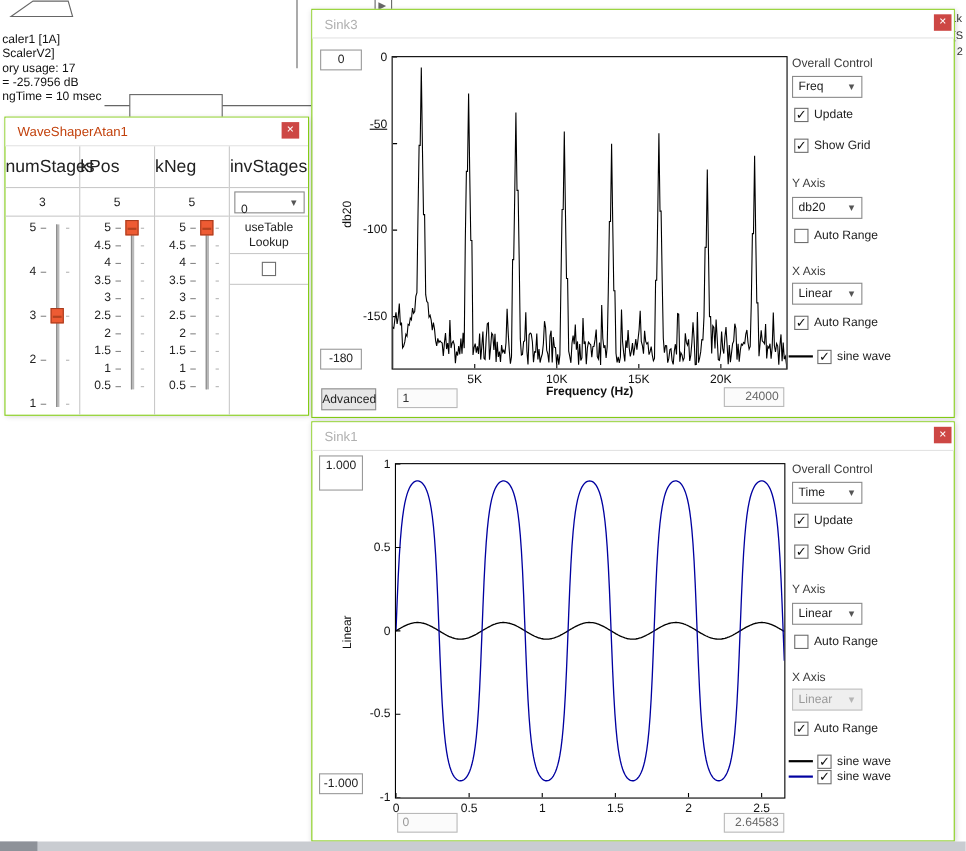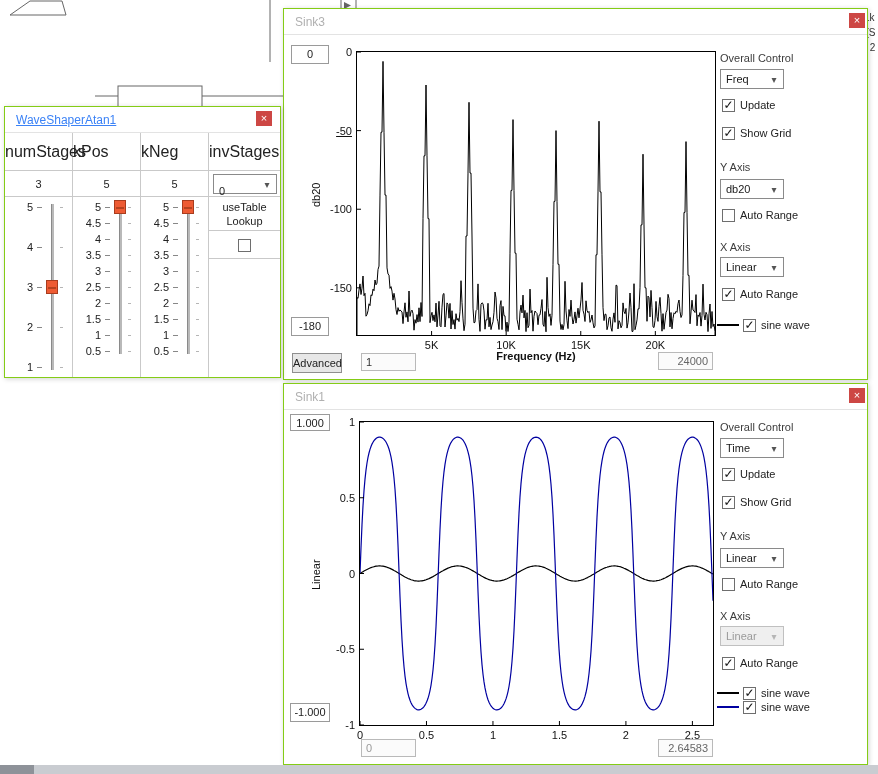--- a/index.html
+++ b/index.html
@@ -8,21 +8,21 @@
   .bg-decor{position:absolute;left:0;top:0;}
   .bg-info{position:absolute;left:2px;top:30px;line-height:13px;font-size:11px;color:#111;white-space:nowrap;}
   .bg-frag{position:absolute;font-size:10px;color:#333;white-space:nowrap;}
   .bottom-strip{position:absolute;left:0;top:765px;width:878px;height:9px;background:#c9ccd1;}
   .bottom-strip-left{position:absolute;left:0;top:765px;width:34px;height:9px;background:#8e9299;}
 
   .win{position:absolute;background:#fff;border:1px solid #84cc16;box-shadow:1px 1px 5px rgba(0,0,0,.18);}
   .titlebar{position:absolute;left:0;top:0;right:0;height:26px;background:#fff;border-bottom:1px solid #e3e3e3;}
   .titlebar .title{position:absolute;left:11px;top:6px;font-size:12px;}
   .sink .titlebar .title{color:#b0b0b0;}
-  .ws .titlebar .title{color:#3b82f6;text-decoration:underline;}
+  .ws .titlebar .title{color:#c2410c;}
   .close-btn{position:absolute;top:4px;width:16px;height:15px;background:#cd4744;color:#fff;text-align:center;line-height:14px;font-size:11px;}
 
   .combo{position:absolute;height:20px;background:#fff;border:1px solid #8a8a8a;}
   .combo .combo-text{position:absolute;left:5px;top:3px;font-size:11px;}
   .combo .combo-arrow{position:absolute;right:2px;top:2px;width:14px;text-align:center;color:#555;font-size:10px;line-height:15px;}
   .combo.disabled{background:#efefef;border-color:#c0c0c0;}
   .combo.disabled .combo-text{color:#9a9a9a;}
   .combo.disabled .combo-arrow{color:#b5b5b5;}
 
   .cb{display:inline-block;width:13px;height:13px;background:#fff;border:1px solid #6e6e6e;vertical-align:middle;font-size:12px;line-height:11px;text-align:center;color:#111;}
@@ -67,38 +67,45 @@
 
 <div class="screen">
 
   <svg class="bg-decor" width="878" height="774">
     <polygon points="10,15 30,1 62,1 66,15" fill="#ffffff" stroke="#666"></polygon>
     <rect x="118" y="86" width="84" height="21" fill="#ffffff" stroke="#666"></rect>
     <path d="M202 96 L283 96 M270 0 L270 62 M95 96 L118 96 M341 0 L341 9 L356 9 L356 0" stroke="#666" fill="none"></path>
     <path d="M344 2 L351 5.5 L344 9 Z" fill="#666"></path>
   </svg>
 
+  <div class="bg-info">
+    <div>caler1 [1A]</div>
+    <div>ScalerV2]</div>
+    <div>ory usage: 17</div>
+    <div>= -25.7956 dB</div>
+    <div>ngTime = 10 msec</div>
+  </div>
 
   <div class="bg-frag" style="left:864px;top:12px">1k</div>
   <div class="bg-frag" style="left:866px;top:27px">[S</div>
   <div class="bg-frag" style="left:862px;top:42px">y 2</div>
 
   <div class="win sink" style="left:283px;top:8px;width:585px;height:372px">
     <div class="titlebar">
       <span class="title">Sink3</span>
       <span class="close-btn" style="right:2px">×</span>
     </div>
 
     <div class="value-box" style="left:7px;top:36px;width:38px;height:19px">0</div>
     <div class="value-box" style="left:7px;top:308px;width:38px;height:19px">-180</div>
 
     <div class="axis-title-y" style="left:26px;top:198px">db20</div>
     <div class="plot-wrap" id="sink3-plot" style="left:72px;top:42px;width:360px;height:285px">
         <span class="ytick" style="top: -6px;">0</span>
-        <span class="ytick" style="top: 73px; text-decoration: underline;">-50</span>
+        <span class="ytick" style="top: 55px; text-decoration: underline;">-50</span>
         <span class="ytick" style="top: 151.222px;">-100</span>
         <span class="ytick" style="top: 229.833px;">-150</span>
         <span class="xtick" style="left: 74.5833px;">5K</span>
         <span class="xtick" style="left: 149.167px;">10K</span>
         <span class="xtick" style="left: 223.75px;">15K</span>
         <span class="xtick" style="left: 298.333px;">20K</span>
         <svg width="358" height="283">
           <path d="M0 283 L0 245.5 L1 246.4 L2 238.1 L3 231.9 L4 242.5 L5 236.2 L6 224.0 L7 243.7 L8 241.3 L9 264.2 L10 262.5 L11 258.8 L12 251.8 L13 253.6 L14 242.8 L15 243.7 L16 237.1 L17 238.7 L18 228.0 L19 232.8 L20 231.2 L21 217.5 L22 214.1 L23 143.1 L24 80.2 L25 80.2 L26 9.4 L27 80.2 L28 143.1 L29 143.1 L30 215.9 L31 222.0 L32 223.1 L33 236.4 L34 234.6 L35 239.1 L36 248.1 L37 241.3 L38 247.0 L39 257.7 L40 262.5 L41 255.6 L42 259.3 L43 257.9 L44 259.0 L45 259.9 L46 271.6 L47 259.9 L48 250.8 L49 265.3 L50 259.9 L51 269.8 L52 239.0 L53 264.4 L54 259.7 L55 258.1 L56 261.6 L57 278.2 L58 267.6 L59 271.2 L60 262.6 L61 270.1 L62 255.8 L63 269.6 L64 250.5 L65 264.5 L66 166.7 L67 103.8 L68 103.8 L69 33.0 L70 103.8 L71 166.7 L72 166.7 L73 270.7 L74 263.8 L75 260.3 L76 268.6 L77 262.9 L78 269.8 L79 251.1 L80 274.9 L81 263.1 L82 249.3 L83 273.7 L84 274.8 L85 255.2 L86 242.3 L87 241.5 L88 275.0 L89 263.9 L90 250.9 L91 252.5 L92 266.2 L93 251.4 L94 277.0 L95 258.7 L96 272.5 L97 267.6 L98 277.1 L99 261.7 L100 268.2 L101 266.4 L102 269.6 L103 259.6 L104 228.7 L105 250.6 L106 266.9 L107 278.7 L108 272.2 L109 184.0 L110 184.0 L111 121.1 L112 50.3 L113 121.1 L114 121.1 L115 184.0 L116 256.1 L117 270.9 L118 270.3 L119 258.7 L120 257.7 L121 231.9 L122 267.3 L123 279.4 L124 252.4 L125 250.8 L126 251.7 L127 258.9 L128 277.2 L129 267.7 L130 268.1 L131 251.3 L132 274.8 L133 265.4 L134 277.6 L135 273.0 L136 269.7 L137 260.3 L138 240.0 L139 245.9 L140 266.3 L141 269.7 L142 277.5 L143 253.5 L144 248.6 L145 277.6 L146 254.4 L147 263.7 L148 263.9 L149 279.2 L150 270.1 L151 279.5 L152 270.4 L153 201.2 L154 138.4 L155 138.4 L156 67.6 L157 138.4 L158 201.2 L159 201.2 L160 267.2 L161 272.3 L162 277.8 L163 260.1 L164 253.1 L165 260.9 L166 243.1 L167 265.9 L168 258.4 L169 279.6 L170 260.7 L171 275.7 L172 273.4 L173 237.1 L174 260.8 L175 258.5 L176 279.2 L177 264.3 L178 259.0 L179 260.4 L180 261.5 L181 272.7 L182 263.2 L183 262.9 L184 256.3 L185 247.5 L186 272.3 L187 274.4 L188 259.5 L189 279.8 L190 225.3 L191 255.5 L192 264.4 L193 261.9 L194 273.4 L195 263.3 L196 212.3 L197 149.4 L198 149.4 L199 78.6 L200 149.4 L201 212.3 L202 212.3 L203 269.1 L204 277.5 L205 272.4 L206 277.8 L207 272.6 L208 229.3 L209 258.9 L210 268.8 L211 276.6 L212 257.5 L213 264.4 L214 248.1 L215 264.2 L216 272.0 L217 267.2 L218 259.9 L219 271.1 L220 263.9 L221 256.2 L222 265.8 L223 256.9 L224 247.9 L225 230.5 L226 258.3 L227 262.1 L228 269.5 L229 248.8 L230 258.4 L231 260.6 L232 259.4 L233 270.4 L234 267.7 L235 263.0 L236 270.8 L237 275.9 L238 273.9 L239 202.8 L240 202.8 L241 139.9 L242 69.2 L243 139.9 L244 139.9 L245 202.8 L246 255.5 L247 268.6 L248 262.2 L249 262.3 L250 277.7 L251 273.8 L252 265.8 L253 265.0 L254 275.8 L255 279.3 L256 267.1 L257 260.9 L258 270.3 L259 233.1 L260 233.6 L261 276.9 L262 268.7 L263 270.6 L264 275.8 L265 273.4 L266 250.9 L267 259.5 L268 261.7 L269 256.4 L270 276.1 L271 270.8 L272 259.1 L273 241.0 L274 255.7 L275 279.5 L276 279.3 L277 231.7 L278 277.7 L279 273.5 L280 267.9 L281 256.8 L282 257.0 L283 235.8 L284 172.9 L285 172.9 L286 102.2 L287 172.9 L288 235.8 L289 235.8 L290 269.3 L291 244.1 L292 245.6 L293 264.9 L294 238.4 L295 255.7 L296 274.9 L297 275.5 L298 268.6 L299 249.4 L300 264.7 L301 269.4 L302 254.3 L303 245.4 L304 261.6 L305 279.2 L306 261.6 L307 277.3 L308 269.0 L309 260.5 L310 258.1 L311 242.3 L312 246.6 L313 274.9 L314 260.5 L315 276.8 L316 266.5 L317 260.8 L318 261.8 L319 259.3 L320 260.3 L321 251.7 L322 248.0 L323 259.4 L324 265.5 L325 262.9 L326 223.3 L327 160.4 L328 160.4 L329 89.6 L330 160.4 L331 223.3 L332 223.3 L333 271.8 L334 259.9 L335 248.2 L336 258.0 L337 258.9 L338 260.5 L339 242.6 L340 273.8 L341 262.9 L342 264.5 L343 260.5 L344 274.1 L345 263.6 L346 232.1 L347 262.3 L348 268.0 L349 260.3 L350 262.6 L351 279.6 L352 261.9 L353 252.0 L354 276.4 L355 259.5 L356 274.5 L357 272.0 L358 279.7 L358 283" stroke="#000000" stroke-width="1" fill="none"></path>
           <path d="M74.58333333333334 283L74.58333333333334 279M149.16666666666669 283L149.16666666666669 279M223.75 283L223.75 279M298.33333333333337 283L298.33333333333337 279M0 0L4 0M0 78.61111111111111L4 78.61111111111111M0 157.22222222222223L4 157.22222222222223M0 235.83333333333334L4 235.83333333333334" stroke="#000" stroke-width="1" fill="none"></path>
         </svg>
@@ -143,21 +150,21 @@
       <span class="legend-swatch" style="background: rgb(0, 0, 0);"></span><span class="cb checked">✓</span><span class="cb-label">sine wave</span>
     </div>
   </div>
 
   <div class="win sink" style="left:283px;top:383px;width:585px;height:382px">
     <div class="titlebar">
       <span class="title">Sink1</span>
       <span class="close-btn" style="right:2px">×</span>
     </div>
 
-    <div class="value-box" style="left:6px;top:30px;width:40px;height:17px">1.000</div>
+    <div class="value-box" style="left:6px;top:30px;width:40px;height:32px">1.000</div>
     <div class="value-box" style="left:6px;top:319px;width:40px;height:19px">-1.000</div>
 
     <div class="axis-title-y" style="left:26px;top:206px">Linear</div>
     <div class="plot-wrap" id="sink1-plot" style="left:75px;top:37px;width:355px;height:305px">
         <span class="ytick" style="top: -6px;">1</span>
         <span class="ytick" style="top: 69.75px;">0.5</span>
         <span class="ytick" style="top: 145.5px;">0</span>
         <span class="ytick" style="top: 221.25px;">-0.5</span>
         <span class="ytick" style="top: 297px;">-1</span>
         <span class="xtick" style="left: 0px;">0</span>

